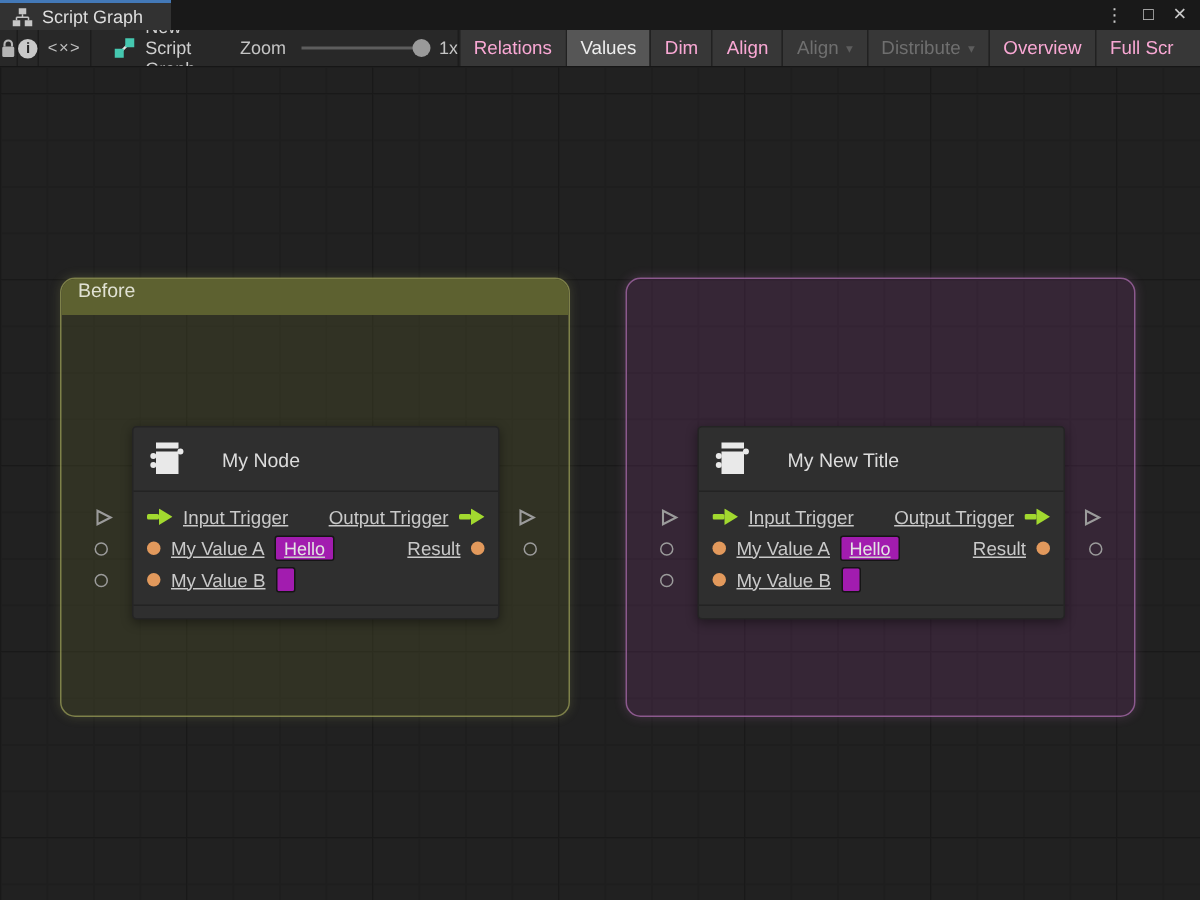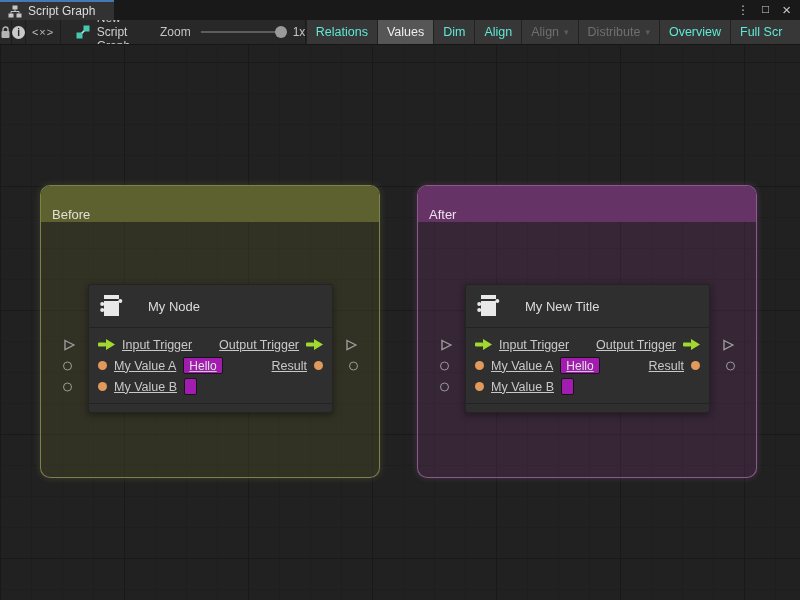--- a/index.html
+++ b/index.html
@@ -22,40 +22,40 @@
   .icon-btn.lock { width:24px; }
   .icon-btn.info { width:28px; }
   .icon-btn.code { width:70px; font-size:11px; letter-spacing:1px; color:#bdbdbd; }
   .info-circle { width:13px; height:13px; border-radius:50%; background:#c9c9c9; color:#262626; font-size:10px; font-weight:bold; display:flex; align-items:center; justify-content:center; }
   .graph-ref { display:flex; align-items:center; gap:7px; margin-left:15px; color:#cfcfcf; font-size:12px; }
   .zoom-ctl { display:flex; align-items:center; margin-left:28px; color:#c4c4c4; font-size:12px; }
   .zoom-track { position:relative; width:82px; height:2px; background:#5d5d5d; margin:0 10px; }
   .zoom-knob { position:absolute; right:-4px; top:-5px; width:12px; height:12px; border-radius:50%; background:#9a9a9a; }
   .tb-spacer { flex:1; }
   .tb-divider { width:1px; background:#1c1c1c; }
-  .btn { display:flex; align-items:center; padding:0 9px; background:#373737; border-left:1px solid #212121; color:#5eead4; font-size:12.5px; white-space:nowrap; }
+  .btn { display:flex; align-items:center; padding:0 9px; background:#373737; border-left:1px solid #212121; color:#f9a8d4; font-size:12.5px; white-space:nowrap; }
   .btn.active { background:#565656; color:#eeeeee; }
   .btn.disabled { color:#6f6f6f; }
   .dd-arrow { margin-left:5px; font-size:9px; color:#8a8a8a; }
   .btn.disabled .dd-arrow { color:#5d5d5d; }
   .btn.clipped { min-width:70px; }
 
   
   .canvas { position:absolute; top:45px; left:0; right:0; bottom:0; background-color:#212121;
     background-image:
       linear-gradient(#191919 1px, transparent 1px),
       linear-gradient(90deg, #191919 1px, transparent 1px),
       linear-gradient(#1e1e1e 1px, transparent 1px),
       linear-gradient(90deg, #1e1e1e 1px, transparent 1px);
     background-size:124px 124px, 124px 124px, 31px 31px, 31px 31px;
     background-position:0 17px, 0 0, 0 17px, 0 0; }
 
   
   .group { position:absolute; top:140px; width:340px; height:293px; border-radius:10px; }
-  .group-header { height:36px; border-radius:9px 9px 0 0; display:flex; align-items:flex-end; padding-left:11px; font-size:13px; }
+  .group-header { height:24px; border-radius:9px 9px 0 0; display:flex; align-items:flex-start; padding-left:11px; font-size:13px; }
   .group.before { left:40px; background:rgba(93,97,48,0.28); border:1px solid rgba(174,178,98,0.62); box-shadow:0 0 7px rgba(174,178,98,0.22); }
   .group.before .group-header { background:#5d6130; color:#e0e1d3; }
   .group.after { left:417px; background:rgba(102,51,103,0.30); border:1px solid rgba(196,122,198,0.62); box-shadow:0 0 7px rgba(196,122,198,0.22); }
   .group.after .group-header { background:#663367; color:#eddfed; }
 
   
   .node { position:absolute; left:47px; top:98px; width:245px; background:#2f2f2f; border:1px solid #242424; border-radius:3px; box-shadow:0 2px 7px rgba(0,0,0,0.4); }
   .node-header { height:43px; display:flex; align-items:center; gap:25px; padding-left:10px; border-bottom:1px solid #232323; }
   .node-title { font-size:13px; color:#dcdcdc; }
   .node-body { padding:6px 0 6px; }
@@ -230,23 +230,20 @@
             <span>My Value B</span>
             <span class="value-box empty"></span>
             <span class="spacer"></span>
           </div>
         </div>
         <div class="node-footer"></div>
       </div>
     </div>
 
     <div class="group after">
-      <div class="group-header">
-        <span>After</span>
-      </div>
 
       <div class="node">
         <div class="node-header">
           <span style="display:flex;">
             <svg width="24" height="26" viewBox="0 0 24 26">
                 <rect x="5" y="2" width="15" height="4" fill="#e9e9e9"></rect>
                 <rect x="5" y="8" width="15" height="15" fill="#e9e9e9"></rect>
                 <circle cx="3.2" cy="11" r="2" fill="#e9e9e9"></circle>
                 <circle cx="3.2" cy="17" r="2" fill="#e9e9e9"></circle>
                 <circle cx="21.3" cy="8" r="2" fill="#e9e9e9"></circle>

